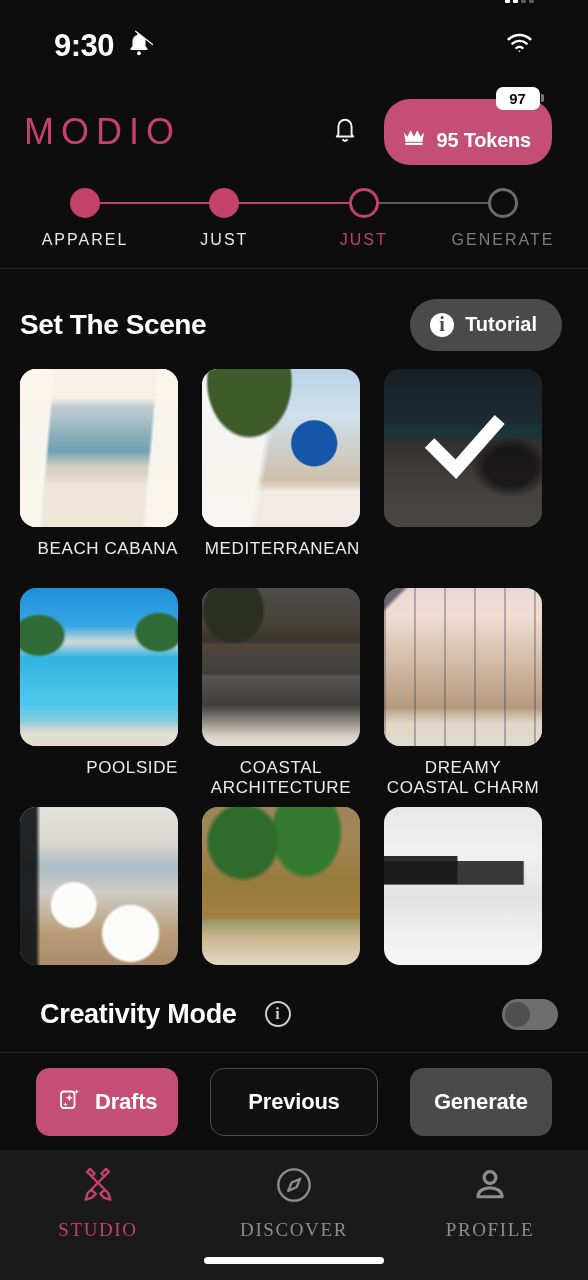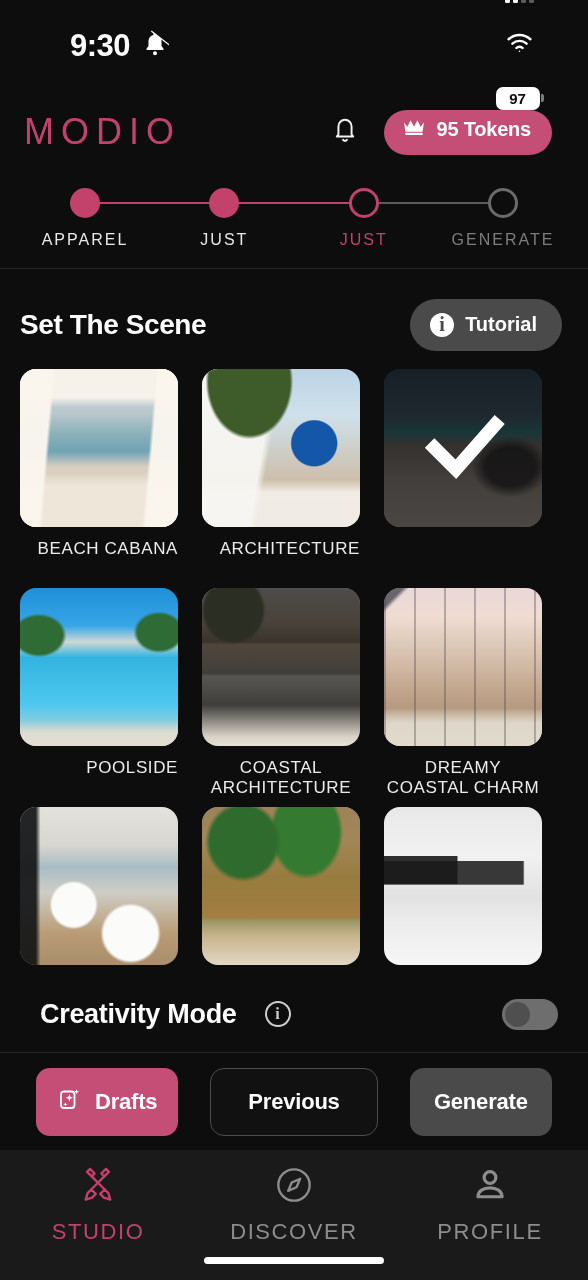--- a/index.html
+++ b/index.html
@@ -8,42 +8,42 @@
     background:#0d0d0d;
     font-family:"Liberation Sans", sans-serif;
     color:#fff;
     overflow:hidden;
     position:relative;
   }
   .phone { width:588px; height:1280px; display:flex; flex-direction:column; background:#0d0d0d; position:relative; }
 
   
   .statusbar { height:92px; flex:0 0 92px; display:flex; align-items:center; justify-content:space-between;
-               padding:0 44px 0 70px; }
+               padding:0 44px 0 54px; }
   .sb-left { display:flex; align-items:center; gap:11px; }
   .sb-clock { font-size:31px; font-weight:600; letter-spacing:-0.5px; }
   .sb-right { display:flex; align-items:center; gap:30px;flex-direction:column; }
   .bars { display:flex; align-items:flex-end; gap:3px; height:20px; }
   .bars i { display:block; width:5px; border-radius:1.5px; background:#fff; }
   .bars i.b1 { height:7px; }
   .bars i.b2 { height:11px; }
   .bars i.b3 { height:15px; background:#5a5a5a; }
   .bars i.b4 { height:20px; background:#5a5a5a; }
   .batt { position:relative; display:flex; align-items:center; }
   .batt-body { width:44px; height:23px; border-radius:7px; background:#fff; color:#0d0d0d;
                font-size:15px; font-weight:700; display:flex; align-items:center; justify-content:center; letter-spacing:-0.2px;}
   .batt-tip { width:3px; height:8px; border-radius:0 2px 2px 0; background:#fff; opacity:.45; margin-left:1.5px; }
 
   
   .header { flex:0 0 80px; display:flex; align-items:center; justify-content:space-between; padding:0 36px 0 24px; }
   .logo { font-size:36px; font-weight:300; letter-spacing:7px; color:#c2426b; }
   .hdr-right { display:flex; align-items:center; gap:22px; }
   .bell-btn { width:34px; height:38px; display:flex; align-items:center; justify-content:center; }
   .tokens { display:flex; align-items:center; gap:10px; background:#c44e76; border-radius:26px;
-            padding:8px 21px 13px 18px;text-align:right; }
+            padding:29px 21px 13px 18px;text-align:right; }
   .tokens span { font-size:20px; font-weight:700; letter-spacing:-0.2px; }
 
   
   .stepper { flex:0 0 96px; padding:12px 0 0 0; }
   .track { position:relative; height:38px; margin:0 70px; display:flex; align-items:center; }
   .line { position:absolute; height:2px; top:18px; }
   .dots { position:relative; width:100%; display:flex; justify-content:space-between; align-items:center; }
   .dot { width:30px; height:30px; border-radius:50%; position:relative; z-index:2; }
   .dot.done { background:#c2426b; }
   .dot.active { background:#0d0d0d; border:3px solid #c2426b; }
@@ -156,21 +156,21 @@
              padding:0 36px; }
   .btn { height:68px; border-radius:14px; display:flex; align-items:center; justify-content:center; gap:12px;
          font-size:22px; font-weight:700; letter-spacing:-0.2px; }
   .btn.drafts { background:#c44e76; width:150px; }
   .btn.prev { background:#111; border:1.5px solid #4d4d4d; width:176px; }
   .btn.gen { background:#4a4a4a; width:150px; }
 
   
   .tabbar { flex:0 0 130px; background:#1a1a1a; display:flex; padding-top:14px; }
   .tab { flex:1; display:flex; flex-direction:column; align-items:center; gap:9px; }
-  .tab-lbl { font-size:22px; letter-spacing:1.6px; color:#8d8d8d; }
+  .tab-lbl { font-size:19px; letter-spacing:1.6px; color:#8d8d8d;font-family:Liberation Serif, serif; }
   .tab.on .tab-lbl { color:#c2426b; }
   .home-ind { position:absolute; left:50%; transform:translateX(-50%); bottom:16px;
               width:180px; height:7px; border-radius:4px; background:#fff; }
 </style>
 </head>
 <body>
 
 <div class="phone">
 
   <div class="statusbar">
@@ -264,21 +264,21 @@
       <div class="cell">
         <div class="thumb">
           <div class="art a-cabana"></div>
         </div>
         <div class="cap">BEACH CABANA</div>
       </div>
       <div class="cell">
         <div class="thumb">
           <div class="art a-med"></div>
         </div>
-        <div class="cap">ARCHITECTURE</div>
+        <div class="cap">MEDITERRANEAN</div>
       </div>
       <div class="cell">
         <div class="thumb">
           <div class="art a-beach"></div>
           <div class="check-ov">
             <span>
               <svg viewBox="0 0 48 48" fill="none" stroke="#fff" stroke-width="7.5" stroke-linecap="square">
                 <path d="M8 25 L20 37 L42 12"></path>
               </svg>
             </span>

